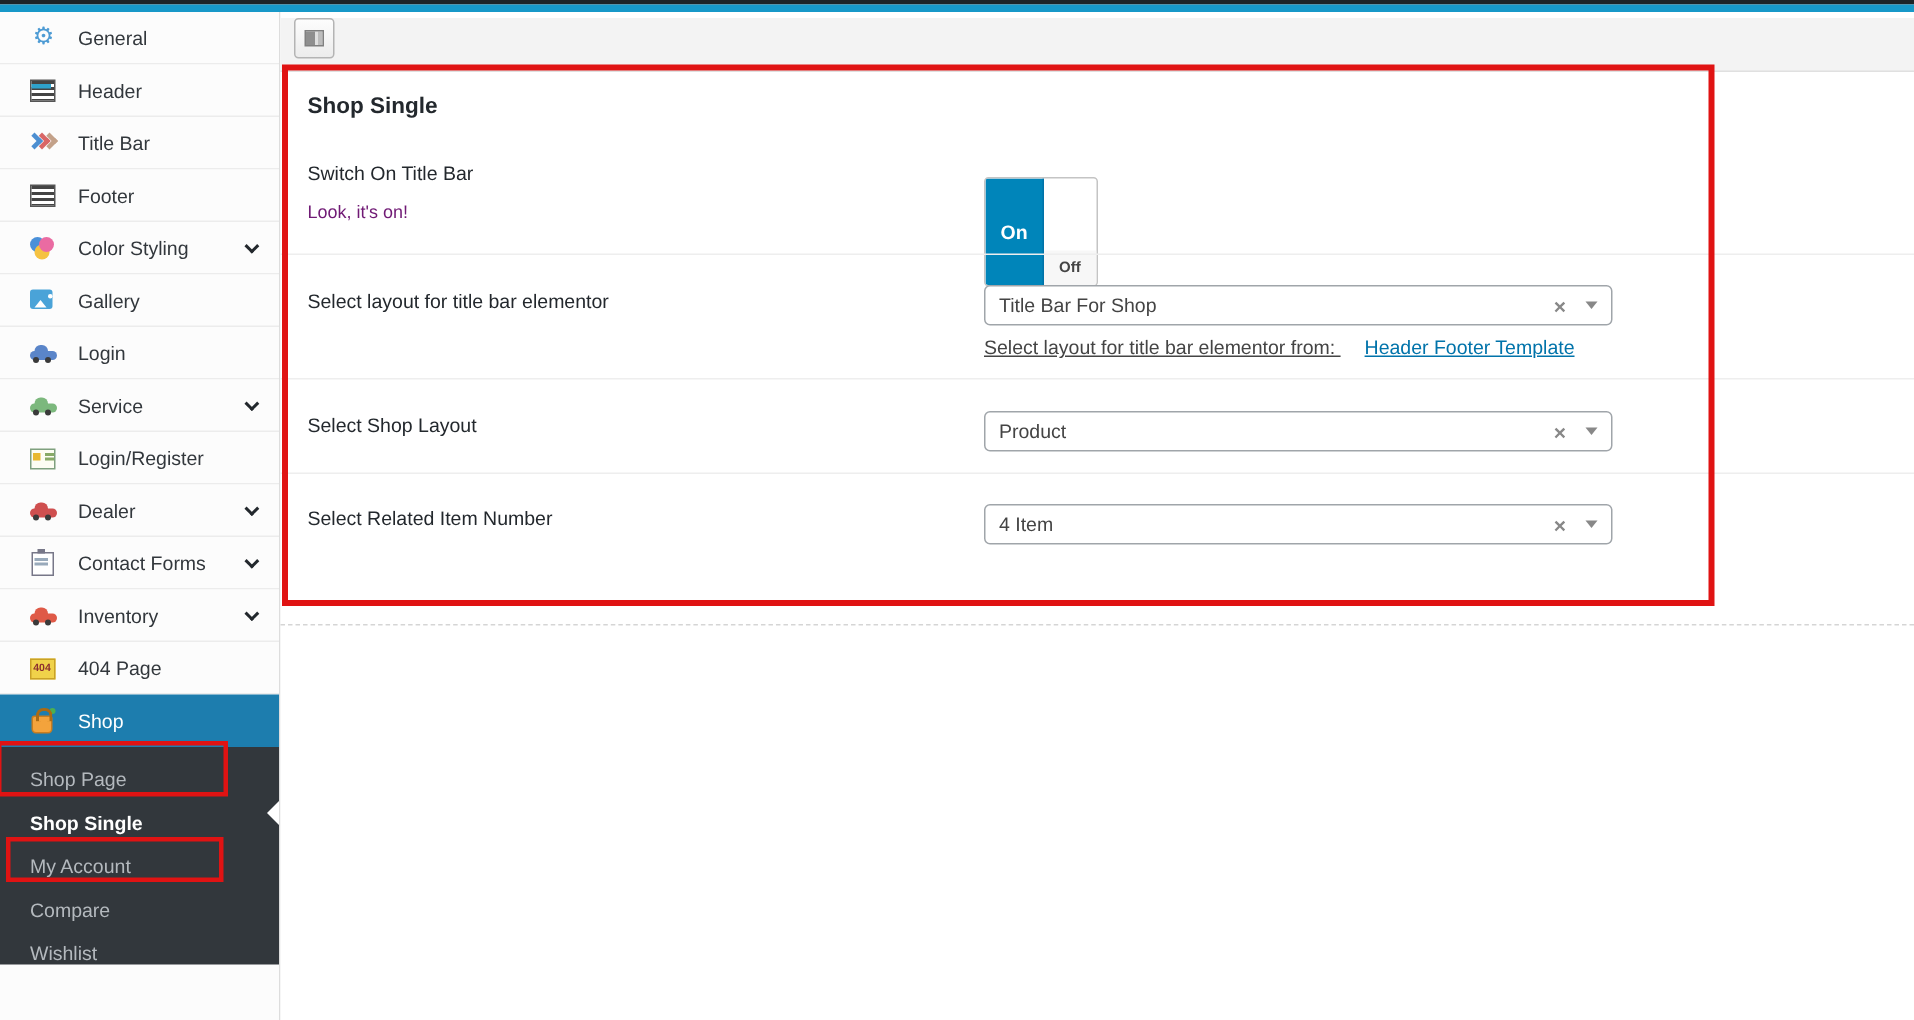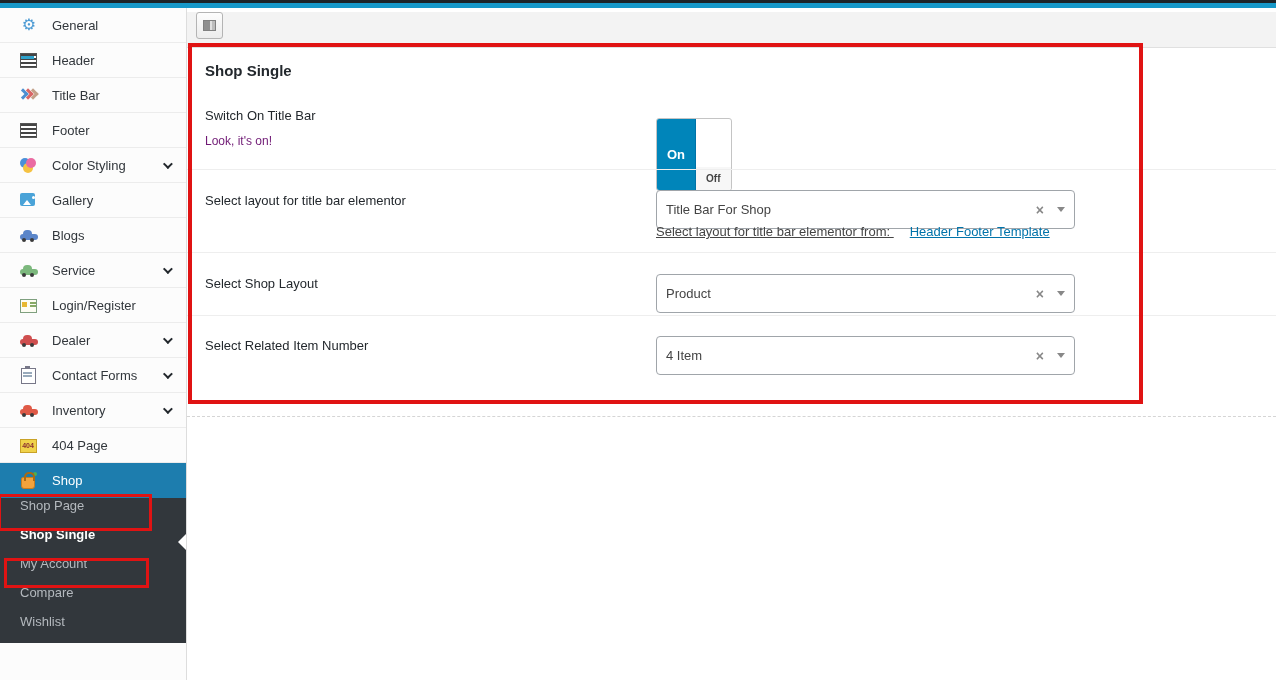--- a/index.html
+++ b/index.html
@@ -57,21 +57,21 @@
   .icon-clipboard::after { content:""; position:absolute; left:6px; top:0; width:5px; height:3px; background:#778; }
   .icon-clipboard i { position:absolute; left:4px; top:6px; width:9px; height:2px; background:#9ab; box-shadow:0 3px 0 #9ab; }
   .icon-404::before { content:""; position:absolute; left:1px; top:3px; width:15px; height:12px; border:1px solid #c9a227; background:#f0d24a; }
   .icon-404::after { content:"404"; position:absolute; left:0; right:2px; top:6px; text-align:center; font-size:7px; font-weight:bold; color:#8b2f2f; }
   .icon-shopbag::before { content:""; position:absolute; left:2px; top:6px; width:12px; height:10px; border-radius:2px 2px 3px 3px; background:#f3a33c; border:1px solid #c87d20; }
   .icon-shopbag::after { content:""; position:absolute; left:5px; top:1px; width:7px; height:7px; border:2px solid #a96a14; border-bottom:none; border-radius:5px 5px 0 0; }
   .icon-shopbag i { position:absolute; right:2px; top:1px; width:4px; height:4px; border-radius:50%; background:#4caf50; }
 
   
   .submenu { list-style:none; background:#32373c; }
-  .submenu-item { position:relative; height:29px; display:flex; align-items:flex-start; padding-left:20px; color:#b4b9be; cursor:pointer; }
+  .submenu-item { position:relative; height:29px; display:flex; align-items:flex-end; padding-left:20px; color:#b4b9be; cursor:pointer; }
   .submenu-item.active { color:#fff; font-weight:bold; }
   .submenu-item.active .pointer {
     position:absolute; right:0; top:50%; margin-top:-8px; width:0; height:0;
     border-top:8px solid transparent; border-bottom:8px solid transparent; border-right:8px solid #fff;
   }
 
   
   .content { position:absolute; left:187px; top:8px; right:0; bottom:0; background:#fff; }
   .content-topbar { height:36px; background:#f3f3f3; border-bottom:1px solid #e0e0e0; }
   .expand-btn {
@@ -84,21 +84,21 @@
   .field-label { position:absolute; left:18px; color:#23282d; font-size:13px; white-space:nowrap; }
   .field-sub { position:absolute; left:18px; color:#701a75; font-size:12px; }
   .divider { position:absolute; left:0; right:0; height:0; border-top:1px solid #eee; }
   .dashed-line { position:absolute; left:0; right:0; top:368px; border-top:1px dashed #d5d5d5; }
 
   .toggle { position:absolute; left:469px; top:70px; display:inline-flex; border-radius:3px; overflow:hidden; border:1px solid #c4c4c4; }
   .btn-on { background:#0085ba; color:#fff; font-weight:bold; font-size:13px; padding:3px 10px; border:none; border-right:1px solid #0073a8; cursor:pointer; font-family:inherit; }
   .btn-off { background:#f7f7f7; color:#444; font-weight:bold; font-size:10px; padding:6px 10px; border:none; cursor:pointer; font-family:inherit;margin-top:48px; }
 
   .select {
-    position:absolute; left:469px; width:419px; height:39px; border:1px solid #a0a5aa; border-radius:4px;
+    position:absolute; left:469px; width:419px; height:27px; border:1px solid #a0a5aa; border-radius:4px;
     background:#fff; display:flex; align-items:center; padding:0 9px; color:#444; cursor:pointer;
   }
   .select .clear { margin-left:auto; color:#888; font-size:14px; font-weight:bold; line-height:1; cursor:pointer; }
   .select .caret { margin-left:13px; width:0; height:0; border-left:4px solid transparent; border-right:4px solid transparent; border-top:5px solid #888; }
 
   .field-desc { position:absolute; left:469px; top:176px; color:#444; font-size:13px; }
   .field-desc .prefix { margin-right:16px;text-decoration:underline; }
   .field-desc a { color:#0073aa; text-decoration:underline; cursor:pointer; }
 
   
@@ -146,21 +146,21 @@
       <li class="menu-item">
         <span class="icon icon-gallery">
             <i></i>
           </span>
         <span class="label">Gallery</span>
       </li>
       <li class="menu-item">
         <span class="icon icon-car car-blue">
             <i></i>
           </span>
-        <span class="label">Blogs</span>
+        <span class="label">Login</span>
       </li>
       <li class="menu-item">
         <span class="icon icon-car car-green">
             <i></i>
           </span>
         <span class="label">Service</span>
         <span class="chev"></span>
       </li>
       <li class="menu-item">
         <span class="icon icon-idcard">

